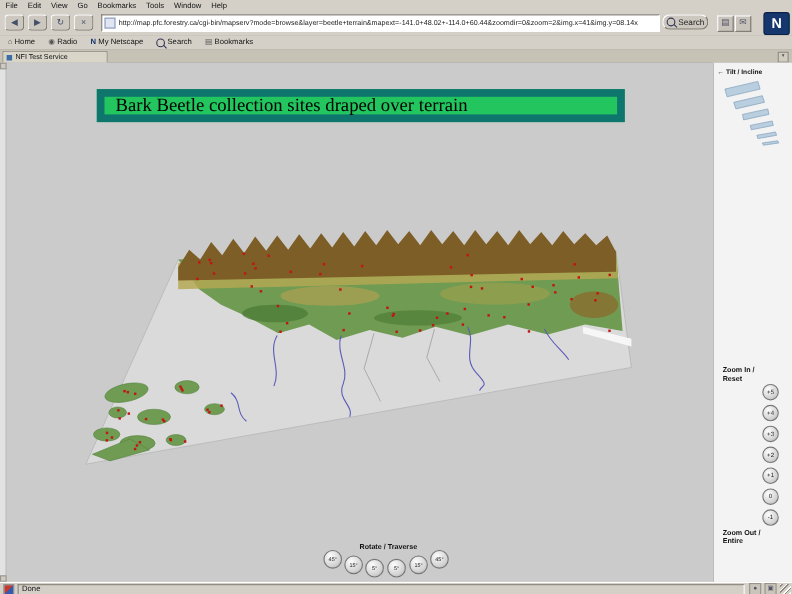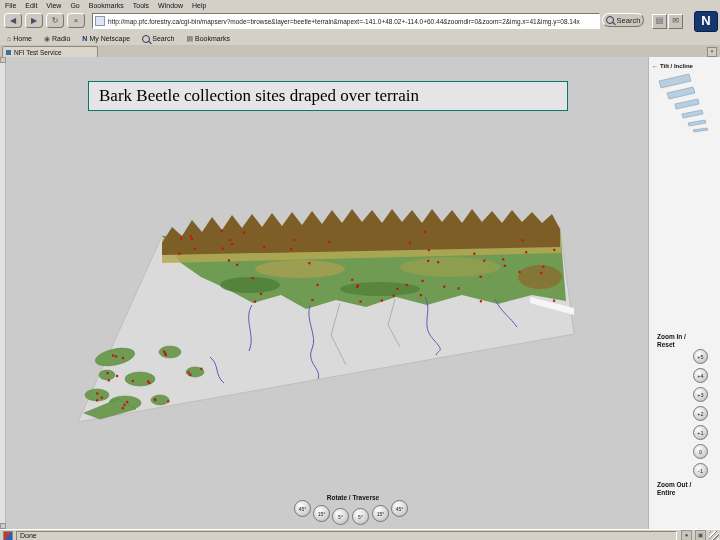--- a/index.html
+++ b/index.html
@@ -46,22 +46,22 @@
        border:1px solid #8e8a82;border-bottom:none;border-radius:2px 2px 0 0;
        display:flex;align-items:center;gap:3px;padding:0 3px;font-size:6.5px;}
   .tabicon{width:5px;height:5px;background:#3a6ea5;flex:none;}
   .tabend{position:absolute;right:3px;top:2px;width:8px;height:8px;background:#d0ccc0;
           border:1px solid #8e8a82;font-size:5px;line-height:7px;text-align:center;color:#555;}
 
   
   .content{position:absolute;top:57px;left:0;width:720px;height:472px;background:#cbcbcb;}
   .gutter{position:absolute;left:0;top:0;width:5px;height:472px;background:#e2e2e2;border-right:1px solid #b5b5b5;}
   .gsq{position:absolute;left:0;width:6px;height:6px;background:#cfcbc3;border:1px solid #9a968e;box-sizing:border-box;}
-  .banner{position:absolute;left:88px;top:24px;width:480px;height:30px;background:#e5e5e5;
-          border:1px solid #0f766e;box-sizing:border-box;font-family:"Liberation Serif",serif;
+  .banner{position:absolute;left:88px;top:24px;width:480px;height:30px;background:#22c55e;
+          border:7px solid #0f766e;box-sizing:border-box;font-family:"Liberation Serif",serif;
           font-size:17px;color:#000;display:flex;align-items:center;padding-left:10px;z-index:3;}
   .terrain-svg{position:absolute;left:0;top:0;z-index:1;}
 
   
   .rotate-label{position:absolute;left:298px;top:437px;width:110px;text-align:center;
                 font-size:6.5px;font-weight:bold;z-index:4;}
   .rotbtn,.zoombtn{border-radius:50%;border:1px solid #777;color:#222;padding:0;
         background:radial-gradient(circle at 35% 30%, #fdfdfd, #d2d2d2 65%, #a9a9a9);
         display:flex;align-items:center;justify-content:center;font-family:inherit;}
   .rotbtn{position:absolute;width:17px;height:17px;font-size:5px;z-index:4;}

